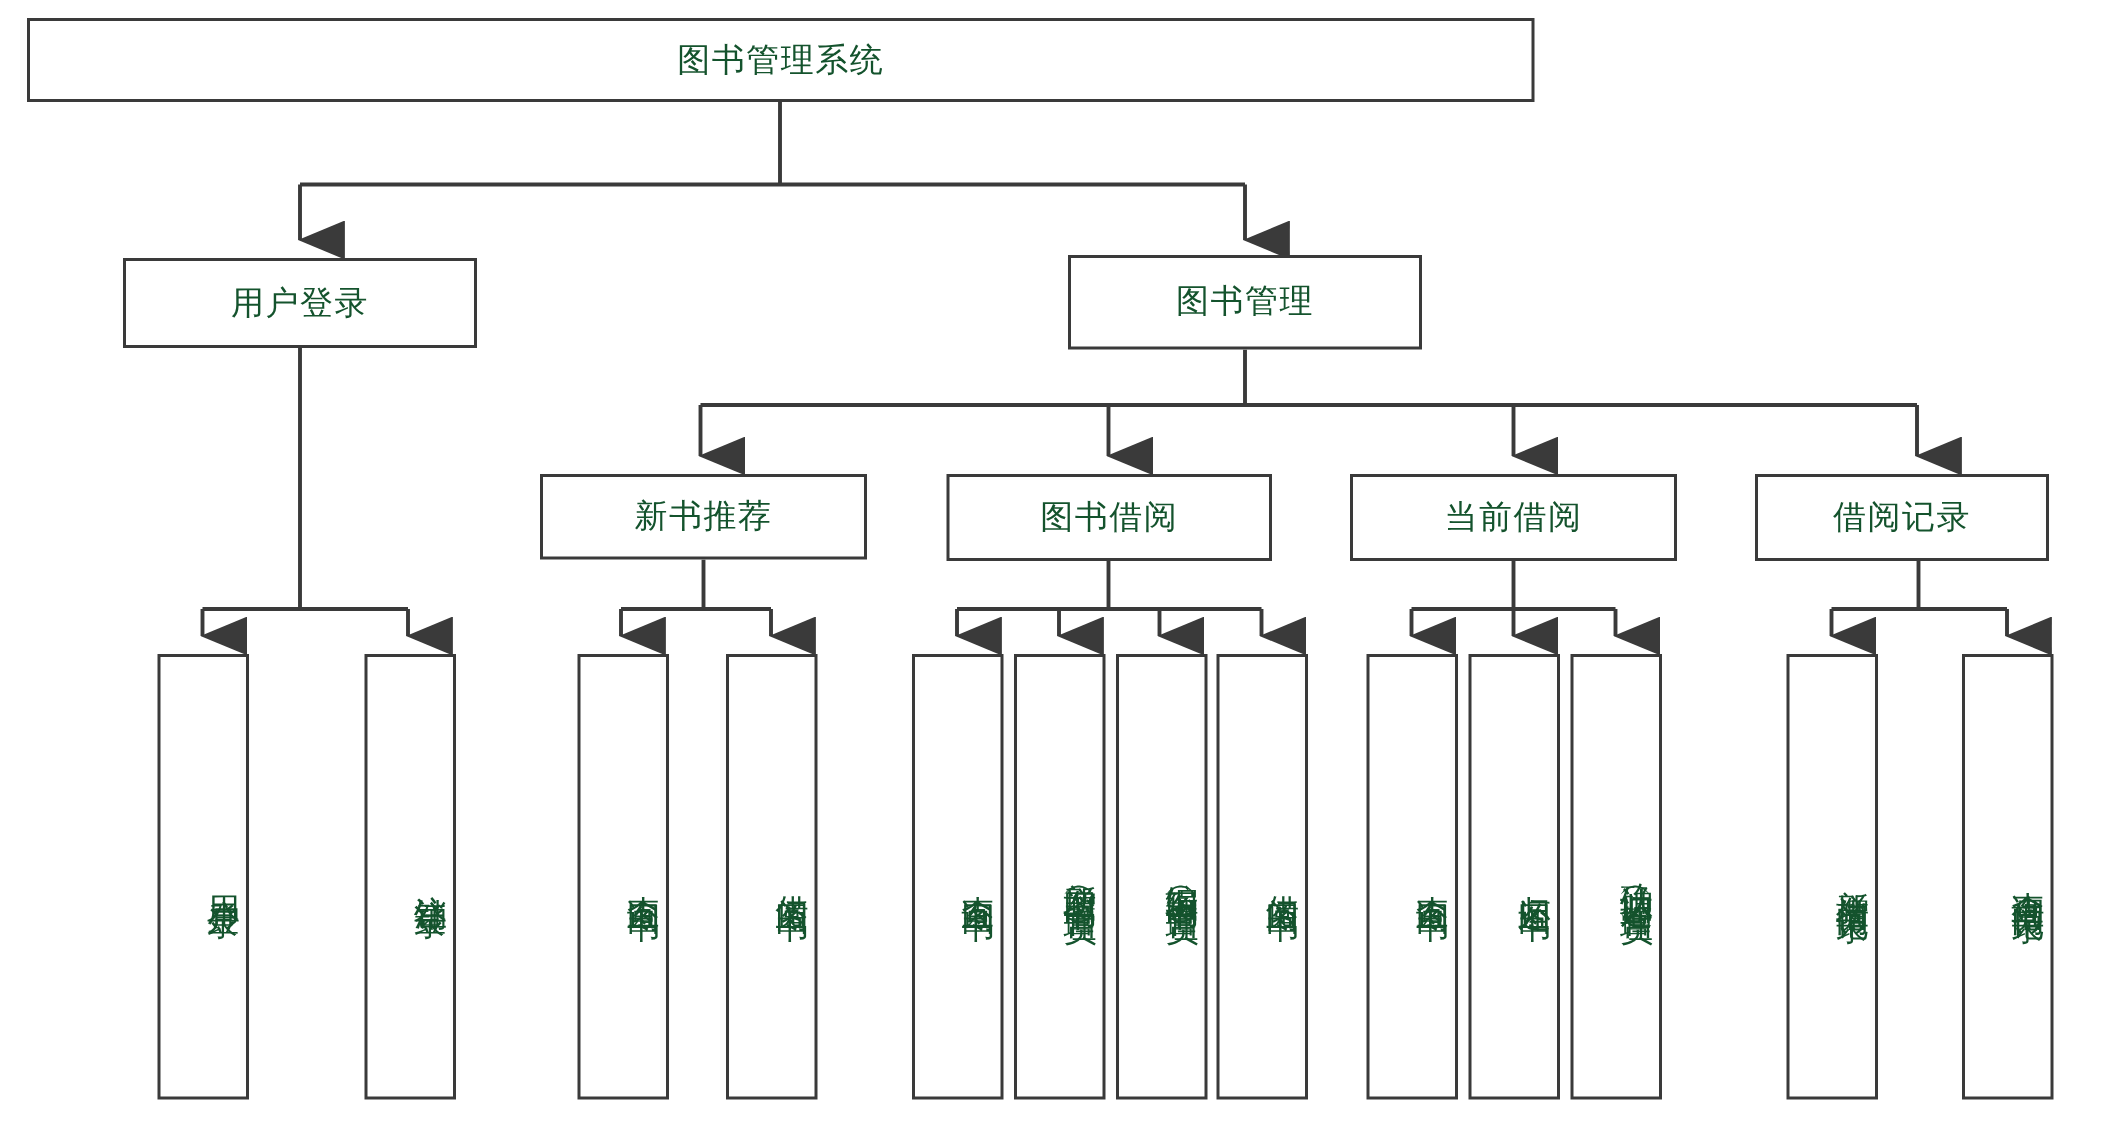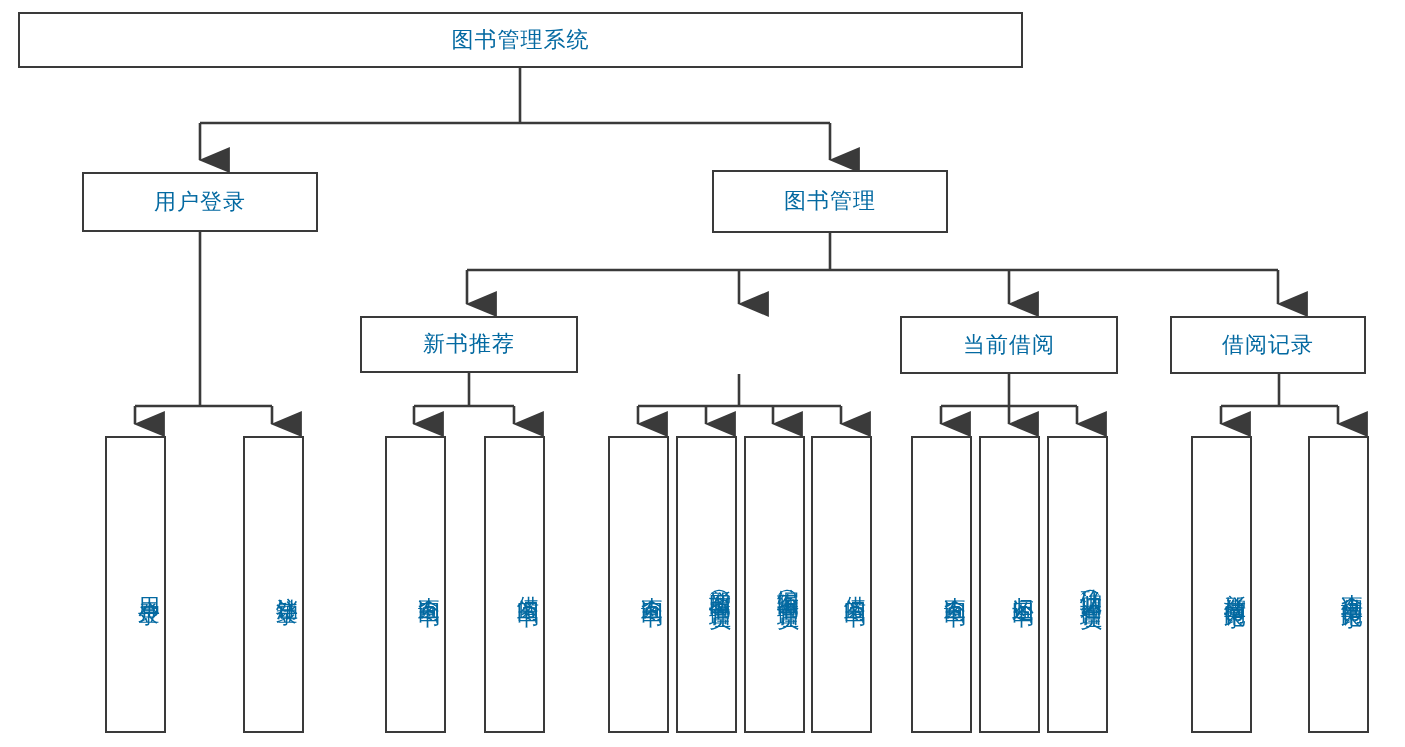--- a/index.html
+++ b/index.html
@@ -26,21 +26,21 @@
     pointer-events: none;
   }
   .node {
     position: absolute;
     box-sizing: border-box;
     background: #ffffff;
     border: 2px solid #3a3a3a;
     display: flex;
     align-items: center;
     justify-content: center;
-    color: #0369a1;
+    color: #14532d;
   }
   .node.horiz {
     font-size: 22px;
     letter-spacing: 1px;
     line-height: 1.2;
   }
   .node.vert {
     writing-mode: vertical-rl;
     text-orientation: upright;
     font-size: 22px;
@@ -128,20 +128,23 @@
   </div>
 
   <div class="node horiz" style="left:360px; top:316px; width:218px; height:57px;">
     <span>新书推荐</span>
   </div>
 
   <div class="node horiz" style="left:712px; top:170px; width:236px; height:63px;">
     <span>图书管理</span>
   </div>
 
+  <div class="node horiz" style="left:631px; top:316px; width:217px; height:58px;">
+    <span>图书借阅</span>
+  </div>
 
   <div class="node horiz" style="left:900px; top:316px; width:218px; height:58px;">
     <span>当前借阅</span>
   </div>
 
   <div class="node horiz" style="left:1170px; top:316px; width:196px; height:58px;">
     <span>借阅记录</span>
   </div>
 
   <div class="node vert" style="left:105px; top:436px; width:61px; height:297px;">

